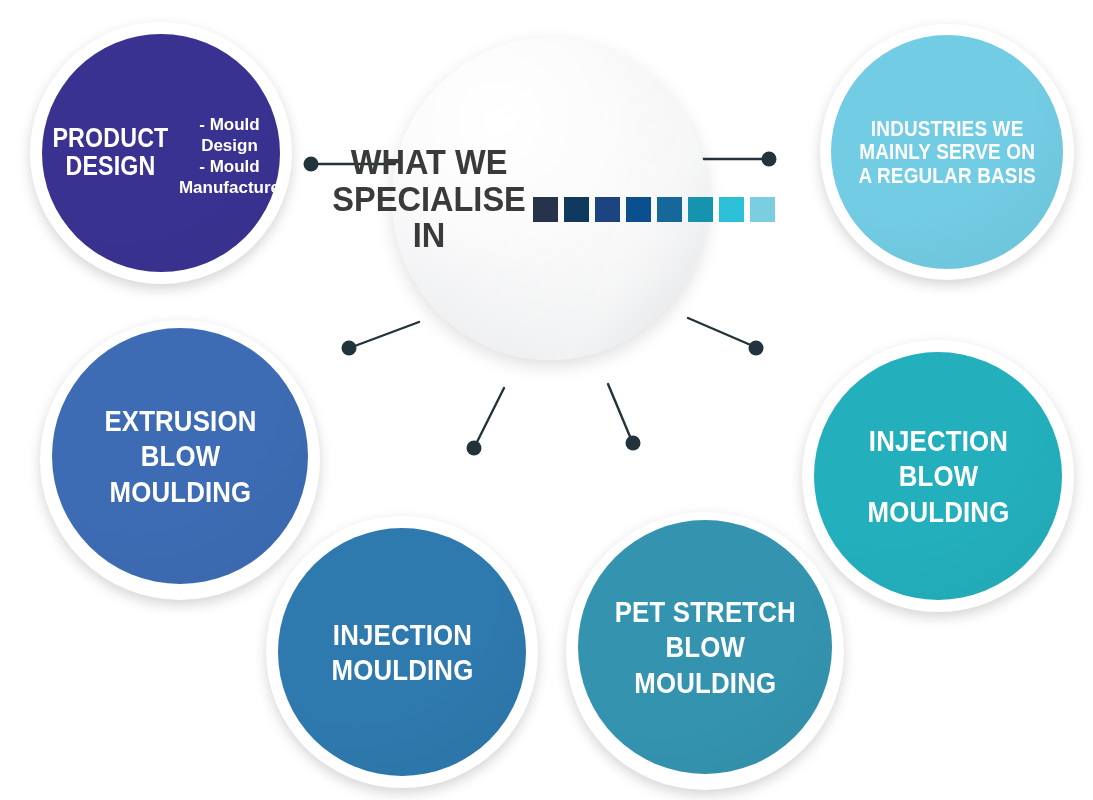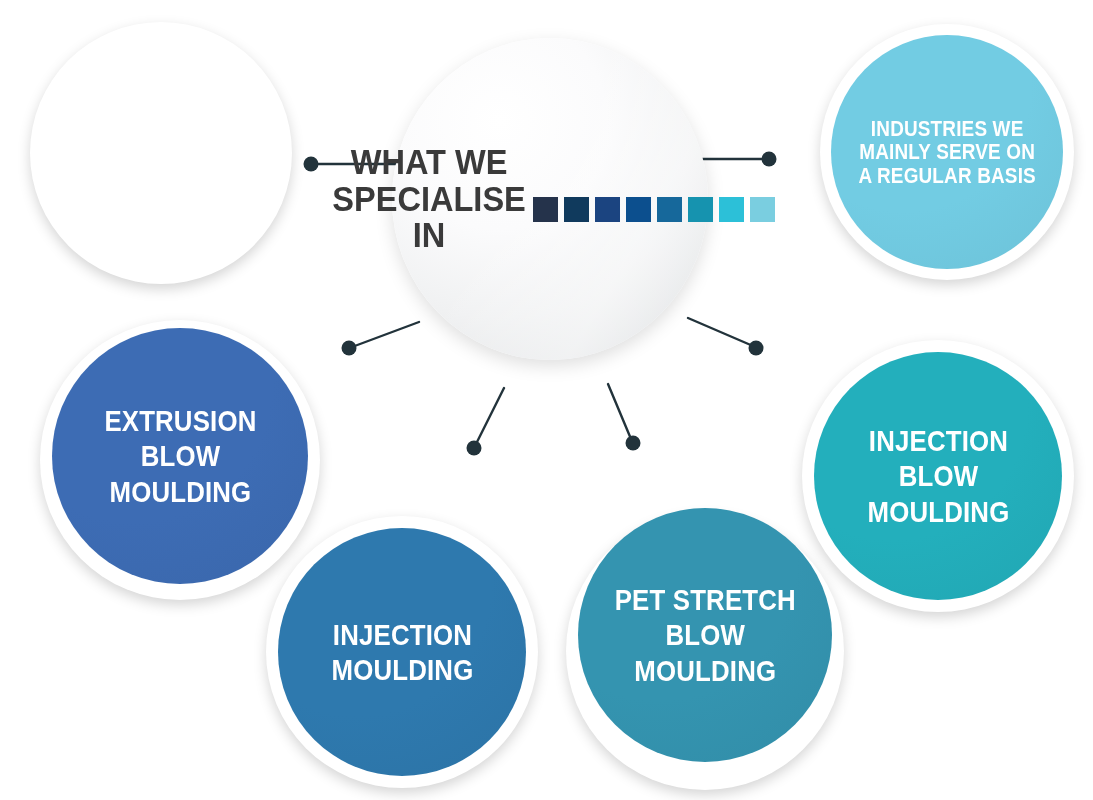--- a/index.html
+++ b/index.html
@@ -123,21 +123,21 @@
   #n-extrusion-ring      { left: 40px;  top: 320px; width: 280px; height: 280px; }
   #n-extrusion           { left: 52px;  top: 328px; width: 256px; height: 256px; }
 
   #n-injection-blow-ring { left: 802px; top: 340px; width: 272px; height: 272px; }
   #n-injection-blow      { left: 814px; top: 352px; width: 248px; height: 248px; }
 
   #n-injection-ring      { left: 266px; top: 516px; width: 272px; height: 272px; }
   #n-injection           { left: 278px; top: 528px; width: 248px; height: 248px; }
 
   #n-pet-ring            { left: 566px; top: 512px; width: 278px; height: 278px; }
-  #n-pet                 { left: 578px; top: 508px; width: 254px; height: 254px; }
+  #n-pet                 { left: 578px; top: 520px; width: 254px; height: 254px; }
 
   
   #n-product-design .node-title { font-size: 27px; }
   #n-product-design .node-sub   { font-size: 17px; margin-top: 6px; }
 
   #n-industries .node-title { font-size: 22px; line-height: 1.06; }
   #n-industries .node-sub   { font-size: 14.5px; margin-top: 12px; font-weight: bold; }
 
   #n-extrusion .node-title      { font-size: 30px; line-height: 1.18; }
   #n-injection-blow .node-title { font-size: 30px; line-height: 1.18; }
@@ -174,20 +174,25 @@
         <div class="swatch" style="background: rgb(27, 68, 128);"></div>
         <div class="swatch" style="background: rgb(12, 79, 142);"></div>
         <div class="swatch" style="background: rgb(22, 104, 155);"></div>
         <div class="swatch" style="background: rgb(22, 147, 175);"></div>
         <div class="swatch" style="background: rgb(44, 192, 216);"></div>
         <div class="swatch" style="background: rgb(122, 206, 224);"></div>
       </div>
   </div>
 
   <div class="node-ring" id="n-product-design-ring"></div>
+  <div class="node" id="n-product-design" style="background: radial-gradient(circle at 32% 22%, rgb(58, 50, 145) 0%, rgb(58, 50, 145) 52%, rgba(0, 0, 0, 0.09) 140%), rgb(58, 50, 145);">
+    <div class="node-title">PRODUCT DESIGN</div>
+    <div class="node-sub">- Mould Design
+- Mould Manufacture</div>
+  </div>
 
   <div class="node-ring" id="n-industries-ring"></div>
   <div class="node" id="n-industries" style="background: radial-gradient(circle at 32% 22%, rgb(114, 204, 227) 0%, rgb(114, 204, 227) 52%, rgba(0, 0, 0, 0.09) 140%), rgb(114, 204, 227);">
     <div class="node-title">INDUSTRIES WE
 MAINLY SERVE ON
 A REGULAR BASIS</div>
   </div>
 
   <div class="node-ring" id="n-extrusion-ring"></div>
   <div class="node" id="n-extrusion" style="background: radial-gradient(circle at 32% 22%, rgb(61, 108, 180) 0%, rgb(61, 108, 180) 52%, rgba(0, 0, 0, 0.09) 140%), rgb(61, 108, 180);">

